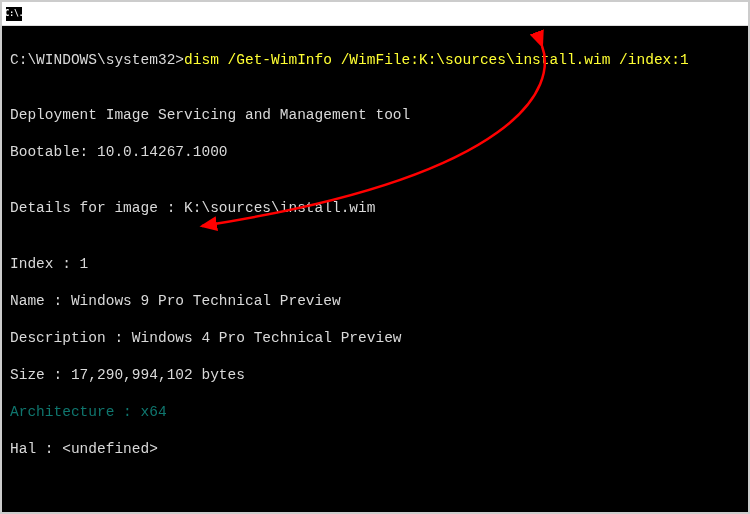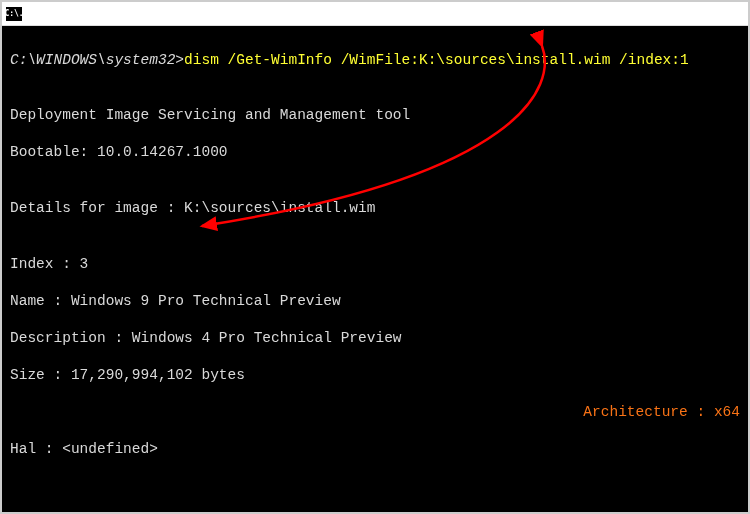--- a/index.html
+++ b/index.html
@@ -53,28 +53,26 @@
       padding: 6px 8px;
       font-size: 14.5px;
       line-height: 1.28;
       white-space: pre;
       overflow: hidden;
       position: relative;
       font-family: Consolas, "Courier New", monospace;
     }
     .prompt {
       color: #d9d9d9;
-      font-style: italic;
     }
     .cmd {
       color: #ffff33;
     }
     .highlight {
-      color: #f97316;
-      text-align: right;
+      color: #0f766e;
     }
     .line {
       display: block;
     }
     .blank {
       height: 1.28em;
     }
     .arrow-svg {
       position: absolute;
       top: 0;
@@ -90,21 +88,21 @@
     <span class="titlebar-icon">C:\.</span>
   </div>
   <div class="terminal">
 <span class="line"><span class="prompt">C:\WINDOWS\system32&gt;</span><span class="cmd">dism /Get-WimInfo /WimFile:K:\sources\install.wim /index:1</span></span>
 <span class="blank"></span>
 <span class="line">Deployment Image Servicing and Management tool</span>
 <span class="line">Bootable: 10.0.14267.1000</span>
 <span class="blank"></span>
 <span class="line">Details for image : K:\sources\install.wim</span>
 <span class="blank"></span>
-<span class="line">Index : 3</span>
+<span class="line">Index : 1</span>
 <span class="line">Name : Windows 9 Pro Technical Preview</span>
 <span class="line">Description : Windows 4 Pro Technical Preview</span>
 <span class="line">Size : 17,290,994,102 bytes</span>
 <span class="line highlight">Architecture : x64</span>
 <span class="line">Hal : &lt;undefined&gt;</span>
 
 
 
 
 

